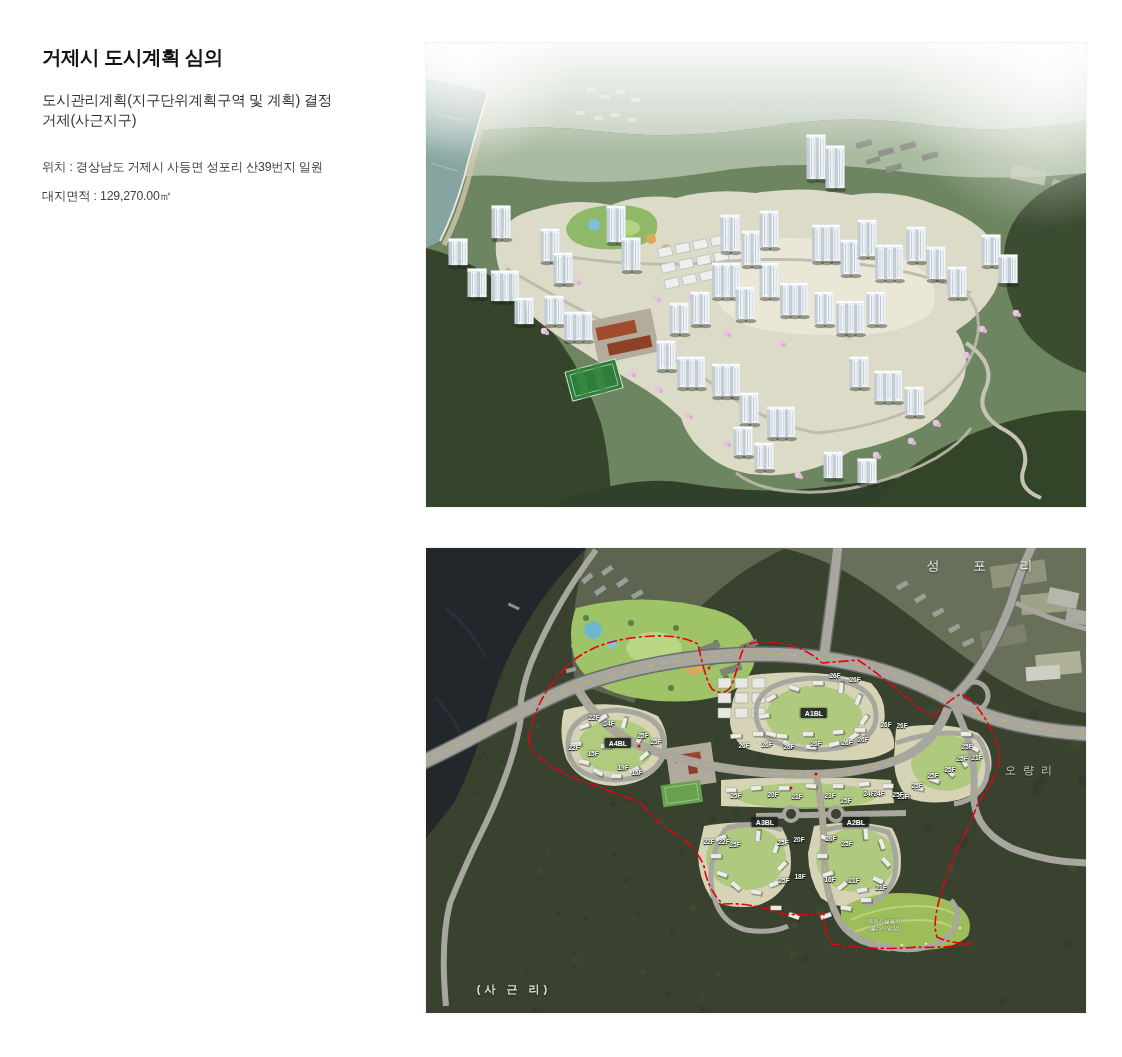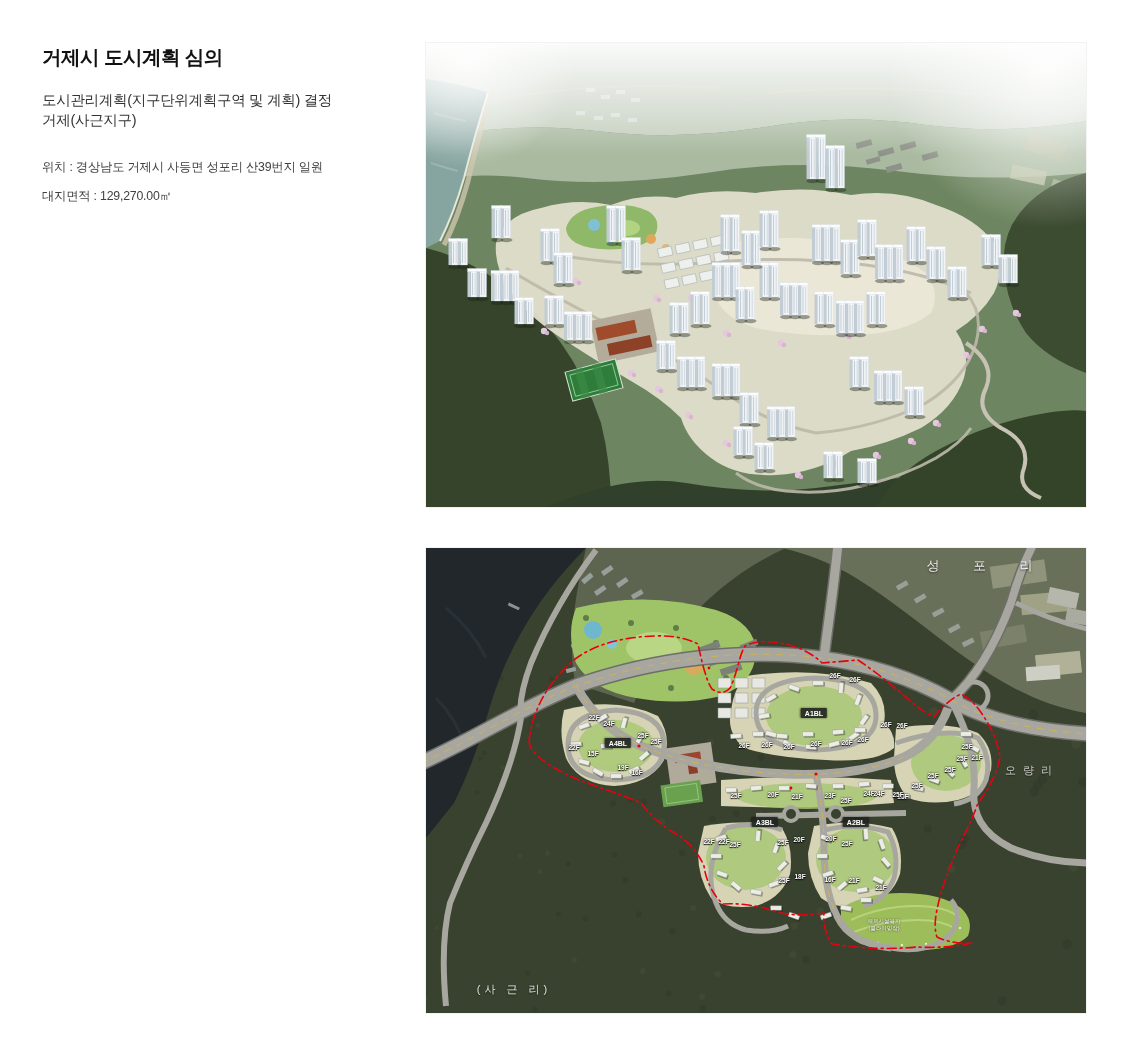--- a/index.html
+++ b/index.html
@@ -16,21 +16,21 @@
   .fig-bottom{left:426px;top:548px;height:465px;}
   .map-labels{position:absolute;inset:0;pointer-events:none;}
   .map-labels span{position:absolute;transform:translate(-50%,-50%);white-space:nowrap;}
   .floor-label{font-size:6.5px;font-weight:bold;color:#fff;
                text-shadow:0 0 2px #000,0 1px 1px rgba(0,0,0,.9);}
   .block-badge{font-size:7px;font-weight:bold;color:#fff;background:rgba(33,37,31,.92);
                padding:1.5px 4px;border-radius:1px;box-shadow:0 0 2px rgba(0,0,0,.6);}
   .lbl-seongpo{font-size:13px;letter-spacing:15px;color:rgba(255,255,255,.92);
                text-shadow:0 1px 2px rgba(0,0,0,.6);}
   .lbl-sageun{font-size:11px;letter-spacing:4px;color:rgba(255,255,255,.85);
-              text-shadow:0 1px 2px rgba(0,0,0,.6);}
+              text-shadow:0 1px 2px rgba(0,0,0,.6);font-weight:bold;}
   .lbl-oryang{font-size:11px;letter-spacing:7px;color:rgba(255,255,255,.72);
               transform:translate(-50%,-50%) rotate(58deg);text-shadow:0 1px 1px rgba(0,0,0,.5);}
   .facility-label{font-size:5.5px;line-height:1.3;color:#fff;text-align:center;
                   text-shadow:0 0 2px #000;}
 </style>
 </head>
 <body>
 
 <div class="page">
 

